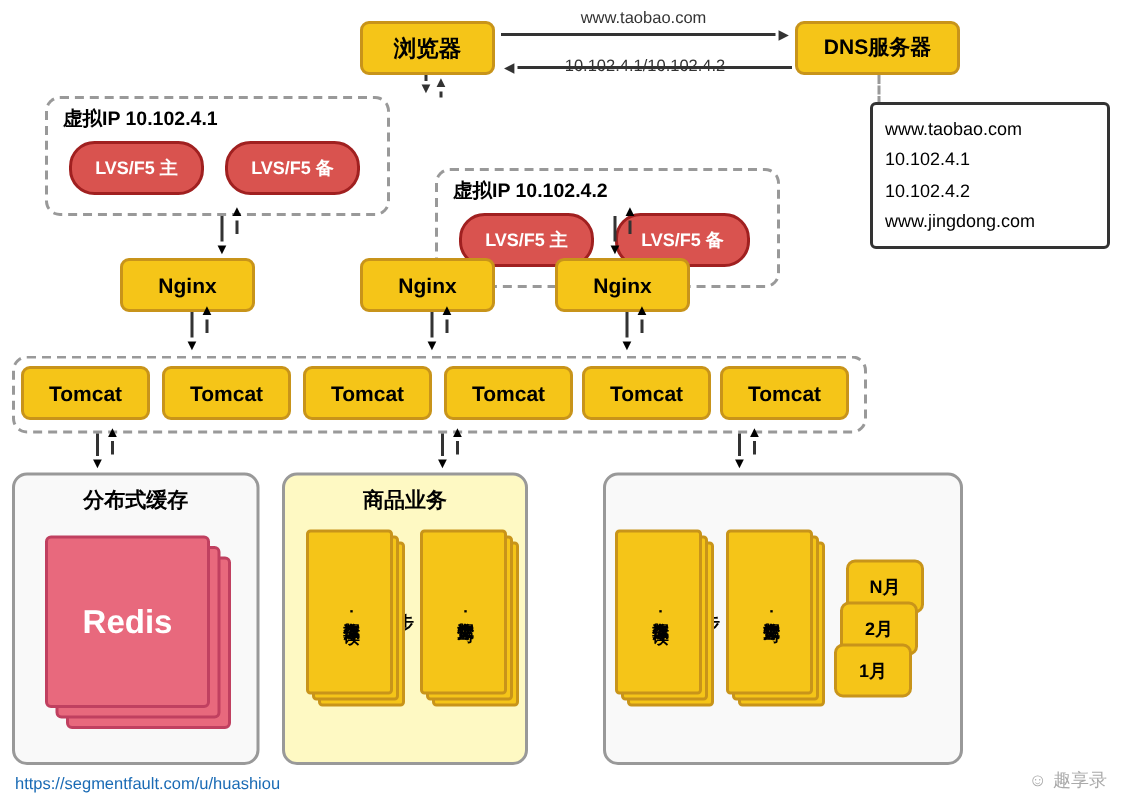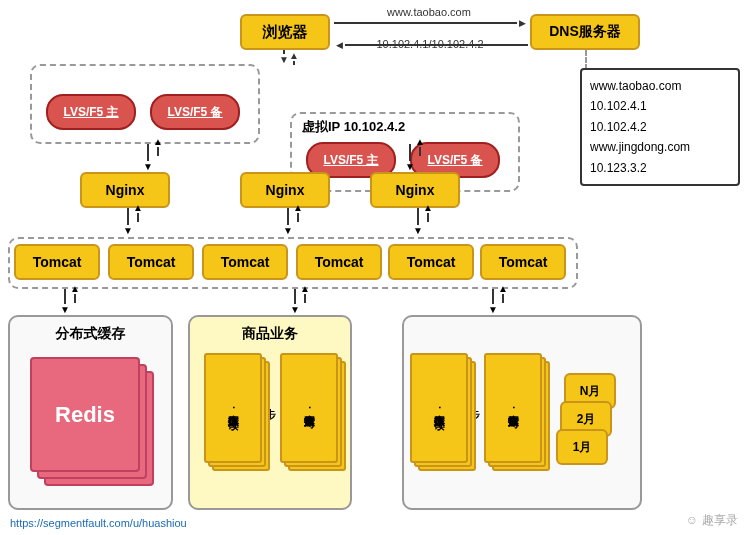--- a/index.html
+++ b/index.html
@@ -33,21 +33,20 @@
     .box-red {
       background: #d9534f;
       border: 2px solid #a02020;
       border-radius: 17px;
       display: flex;
       align-items: center;
       justify-content: center;
       font-weight: bold;
       font-size: 13px;
       color: #fff;
-      text-decoration: underline;
     }
     .box-dashed {
       border: 2px dashed #999;
       border-radius: 10px;
       position: absolute;
     }
     .box-solid {
       border: 2px solid #999;
       border-radius: 10px;
       position: absolute;
@@ -112,24 +111,26 @@
     <span>10.102.4.1/10.102.4.2</span>
   </div>
 
   <div style="position:absolute;top:50px;left:585px;width:2px;height:20px;border-left:2px dashed #999;"></div>
 
   <div class="dns-info">
     <div>www.taobao.com</div>
     <div>10.102.4.1</div>
     <div>10.102.4.2</div>
     <div>www.jingdong.com</div>
-    <div>10.123.3.2</div>
   </div>
 
   <div class="box-dashed" style="top:64px;left:30px;width:230px;height:80px;">
+    <div style="position:absolute;top:4px;left:10px;font-size:13px;font-weight:bold;">
+      <span>虚拟IP 10.102.4.1</span>
+    </div>
 
     <div class="box-red" style="position:absolute;top:28px;left:14px;width:90px;height:36px;font-size:12px;">
       <span>LVS/F5 主</span>
     </div>
 
     <div class="box-red" style="position:absolute;top:28px;left:118px;width:90px;height:36px;font-size:12px;">
       <span>LVS/F5 备</span>
     </div>
   </div>
 

